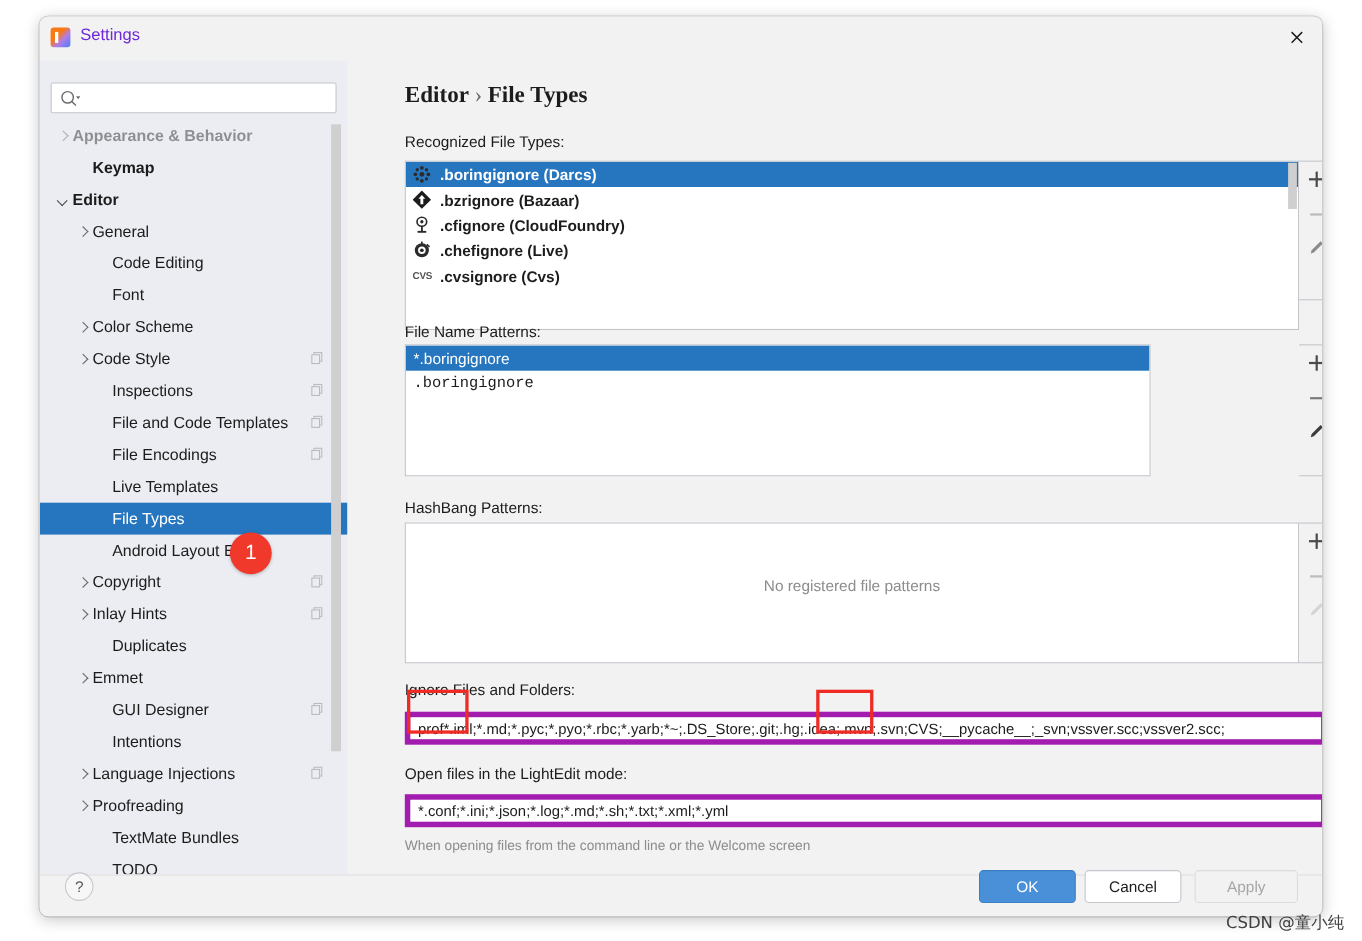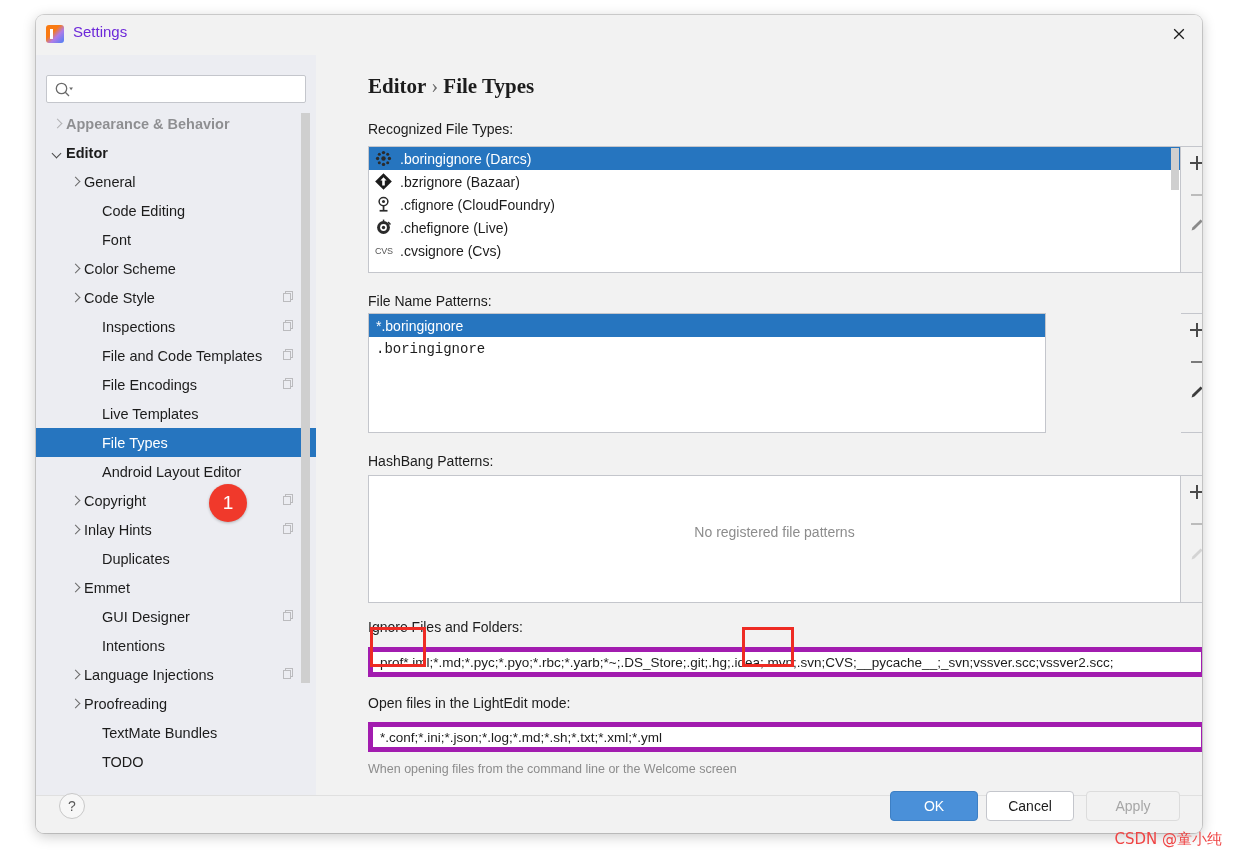--- a/index.html
+++ b/index.html
@@ -324,21 +324,21 @@
     background: #f2f2f2;
     color: #a6a6a6;
     border: 1px solid #dcdcdc;
     cursor: default;
   }
 
   .watermark {
     position: absolute;
     right: 16px; bottom: 6px;
     font-size: 15px;
-    color: #ef4444;
+    color: #404040;
     font-family: "DejaVu Sans", sans-serif;
   }
 </style>
 </head>
 <body>
 
 <div id="root">
   <div class="dialog">
 
     <div class="titlebar">
@@ -363,20 +363,25 @@
         <input class="search-input" value="" placeholder="" style="">
       </div>
 
       <div class="tree" id="tree">
           <div class="tree-row bold faded">
             <span style="display: inline-block; flex: 0 0 14px;"></span>
             <span class="tw right"></span>
             <span>Appearance &amp; Behavior</span>
           </div>
           <div class="tree-row bold">
+            <span style="display: inline-block; flex: 0 0 32px;"></span>
+            <span class="tw"></span>
+            <span>Keymap</span>
+          </div>
+          <div class="tree-row bold">
             <span style="display: inline-block; flex: 0 0 14px;"></span>
             <span class="tw down"></span>
             <span>Editor</span>
           </div>
           <div class="tree-row">
             <span style="display: inline-block; flex: 0 0 32px;"></span>
             <span class="tw right"></span>
             <span>General</span>
           </div>
           <div class="tree-row">
@@ -516,21 +521,21 @@
       <div class="left-scroll-track"></div>
       <div class="left-scroll-thumb"></div>
     </div>
 
     <div class="rightpane">
       <div class="breadcrumb">
         <span>Editor</span><span class="crumb-sep">›</span><span>File Types</span>
       </div>
 
       <div class="sec-label" style="left:52px; top:66px;">Recognized File Types:</div>
-      <div class="listbox" style="left:52px; top:91px; width:813px; height:127px;">
+      <div class="listbox" style="left:52px; top:91px; width:813px; height:154px;font-weight:bold;">
         <div id="ftlist">
             <div class="list-row selected">
               <span class="ft-icon">
                 <svg width="17" height="17" viewBox="0 0 17 17">
                   <g fill="#2b2b2b">
                     <circle cx="8.5" cy="8.5" r="2.2"></circle>
                     <circle cx="8.5" cy="2.6" r="1.7"></circle>
                     <circle cx="8.5" cy="14.4" r="1.7"></circle>
                     <circle cx="2.6" cy="8.5" r="1.7"></circle>
                     <circle cx="14.4" cy="8.5" r="1.7"></circle>

